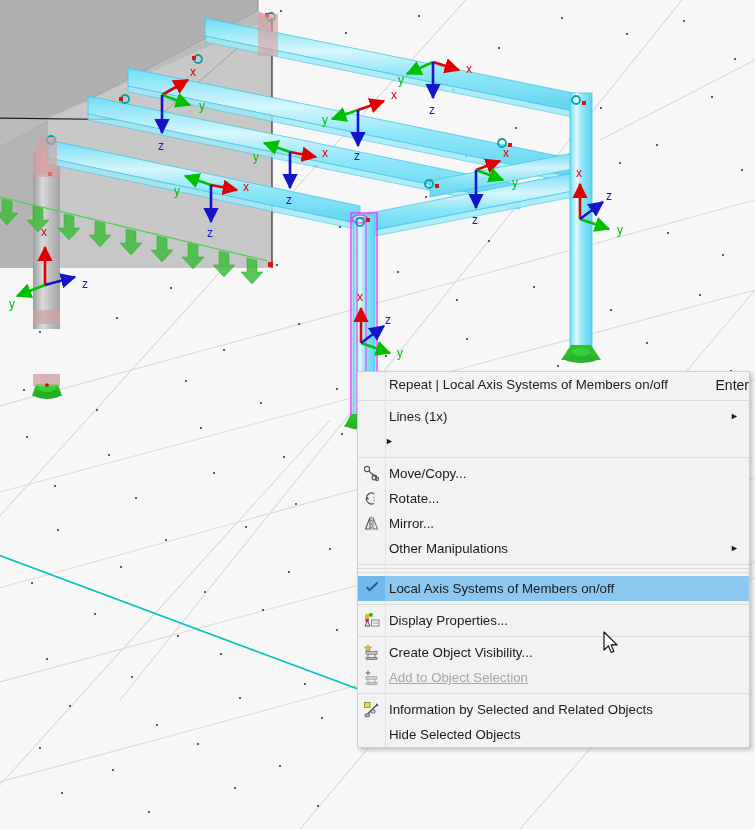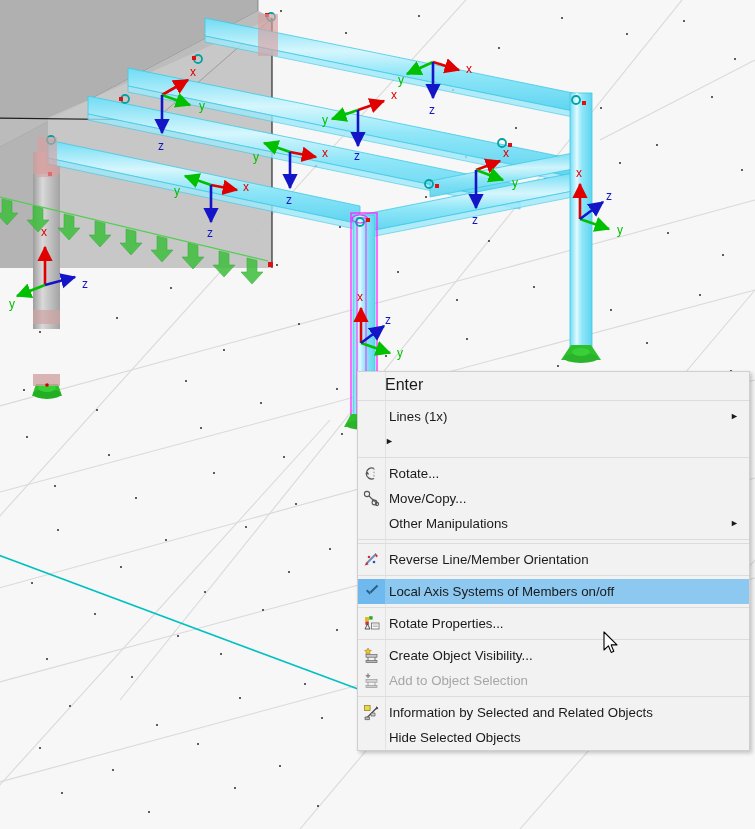--- a/index.html
+++ b/index.html
@@ -44,26 +44,26 @@
     display:flex;align-items:center;justify-content:center;
     position:relative;z-index:2;
   }
   .mi .lbl{
     padding-left:4px;
     flex:1;
     font-size:13.3px;
     line-height:25px;
   }
   .mi .accel{
-    padding-right:10px;color:#1a1a1a;font-size:16px;
+    color:#1a1a1a;font-size:14px;
   }
   .mi .arrow{
     padding-right:10px;color:#1a1a1a;font-size:9px;line-height:1;
   }
-  .mi.disabled .lbl{color:#a6a6a6;}
+  .mi.disabled .lbl{color:#a6a6a6;text-decoration:underline;}
   .mi.selected{background:#8cc8f0;}
   .mi.selected .ico{background:#6fb9ee;}
   .sep{
     height:1px;background:#dcdcdc;
     margin:3px 0 3px 28px;
   }
   .sep.full{margin-left:0;}
 
   
   .checkmark{
@@ -449,78 +449,77 @@
       <text x="606" y="200" fill="#1515c8" font-size="12" font-family="'Liberation Sans',sans-serif">z</text>
     </g>
   </svg>
 </div>
 
 <div id="context-menu">
   <div class="gutter-line"></div>
 
   <div class="mi">
     <span class="ico"></span>
+    <span class="lbl">Repeat | Local Axis Systems of Members on/off</span>
     <span class="accel">Enter</span>
   </div>
   <div class="sep full"></div>
 
   <div class="mi">
     <span class="ico"></span>
     <span class="lbl">Lines (1x)</span>
     <span class="arrow">►</span>
   </div>
   <div class="mi">
     <span class="ico"></span>
     <span class="arrow">►</span>
   </div>
   <div class="sep full"></div>
 
-  <div class="mi">
-    <span class="ico">
-      <svg width="17" height="17" viewBox="0 0 17 17">
-        <path d="M11,3.5 A5.5,5.5 0 1 0 11,13.5" fill="none" stroke="#555" stroke-width="1.2"></path>
-        <path d="M11,3.5 L11,13.5" stroke="#888" stroke-width="0.9" stroke-dasharray="1.6 1.6" fill="none"></path>
-        <path d="M4.6,6.4 L3.2,9.2 L6.2,9.4 z" fill="#555"></path>
-      </svg>
-    </span>
-    <span class="lbl">Rotate...</span>
-  </div>
   <div class="mi">
     <span class="ico">
       <svg width="17" height="17" viewBox="0 0 17 17">
         <circle cx="4" cy="4" r="2.6" fill="none" stroke="#555" stroke-width="1.1"></circle>
         <path d="M6,6 L11,11" stroke="#555" stroke-width="1.1" fill="none"></path>
         <path d="M9.5,9 L13,12.5" stroke="#555" stroke-width="1.1" fill="none"></path>
         <circle cx="11.5" cy="12.5" r="2.4" fill="none" stroke="#555" stroke-width="1.1"></circle>
         <circle cx="14" cy="14" r="1.6" fill="none" stroke="#555" stroke-width="1.1"></circle>
       </svg>
     </span>
     <span class="lbl">Move/Copy...</span>
   </div>
   <div class="mi">
+    <span class="ico">
+      <svg width="17" height="17" viewBox="0 0 17 17">
+        <path d="M11,3.5 A5.5,5.5 0 1 0 11,13.5" fill="none" stroke="#555" stroke-width="1.2"></path>
+        <path d="M11,3.5 L11,13.5" stroke="#888" stroke-width="0.9" stroke-dasharray="1.6 1.6" fill="none"></path>
+        <path d="M4.6,6.4 L3.2,9.2 L6.2,9.4 z" fill="#555"></path>
+      </svg>
+    </span>
+    <span class="lbl">Rotate...</span>
+  </div>
+  <div class="mi">
+    <span class="ico">
+      <svg width="17" height="17" viewBox="0 0 17 17">
+        <path d="M7,2.5 L2.5,14 L7,14 z" fill="none" stroke="#555" stroke-width="1.1"></path>
+        <path d="M10,2.5 L14.5,14 L10,14 z" fill="none" stroke="#777" stroke-width="1.1"></path>
+        <path d="M8.5,1.5 L8.5,15.5" stroke="#777" stroke-width="0.9" stroke-dasharray="1.8 1.6"></path>
+      </svg>
+    </span>
+    <span class="lbl">Mirror...</span>
+  </div>
+  <div class="mi">
     <span class="ico"></span>
     <span class="lbl">Other Manipulations</span>
     <span class="arrow">►</span>
   </div>
   <div class="sep full"></div>
 
   <div class="sep full"></div>
 
-  <div class="mi">
-    <span class="ico">
-      <svg width="17" height="17" viewBox="0 0 17 17">
-        <path d="M3,13 L13,3" stroke="#6a8fc0" stroke-width="2" fill="none"></path>
-        <path d="M12,2 L15,5 L13,6.5 z" fill="#d03030"></path>
-        <path d="M4,11 L1.5,14.5 L5.5,13.5 z" fill="#d03030"></path>
-        <circle cx="6" cy="6" r="1.3" fill="#d03030"></circle>
-        <circle cx="11" cy="11" r="1.3" fill="#3050c0"></circle>
-      </svg>
-    </span>
-    <span class="lbl">Reverse Line/Member Orientation</span>
-  </div>
   <div class="sep full"></div>
 
   <div class="mi selected">
     <span class="ico">
         <span class="checkmark"></span>
       </span>
     <span class="lbl">Local Axis Systems of Members on/off</span>
   </div>
   <div class="sep full"></div>
 
@@ -528,21 +527,21 @@
     <span class="ico">
       <svg width="17" height="17" viewBox="0 0 17 17">
         <rect x="2" y="2" width="4" height="4" fill="#d8c020"></rect>
         <rect x="6.2" y="1.2" width="3.4" height="3.4" fill="#2aa82a"></rect>
         <rect x="2.4" y="6.4" width="3.4" height="3.4" fill="#d03030"></rect>
         <path d="M2,14 L4.5,9 L7,14 z" fill="none" stroke="#444" stroke-width="0.9"></path>
         <rect x="8.5" y="8" width="7.5" height="6" fill="#fff" stroke="#777" stroke-width="0.9"></rect>
         <path d="M9.6,10 L14.8,10 M9.6,11.6 L14.8,11.6" stroke="#999" stroke-width="0.7"></path>
       </svg>
     </span>
-    <span class="lbl">Rotate Properties...</span>
+    <span class="lbl">Display Properties...</span>
   </div>
   <div class="sep full"></div>
 
   <div class="mi">
     <span class="ico">
       <svg width="17" height="17" viewBox="0 0 17 17">
         <path d="M5,1 L6,3.2 L8.4,3.4 L6.6,5 L7.1,7.3 L5,6.1 L2.9,7.3 L3.4,5 L1.6,3.4 L4,3.2 z" fill="#e8c830" stroke="#a08010" stroke-width="0.6"></path>
         <rect x="3" y="7.6" width="11" height="2.6" fill="#c9c9c9" stroke="#666" stroke-width="0.7"></rect>
         <path d="M5,10.4 L5,14 M12,10.4 L12,14" stroke="#666" stroke-width="0.9"></path>
         <rect x="3" y="13.4" width="11" height="2.2" fill="#b9b9b9" stroke="#666" stroke-width="0.7"></rect>

